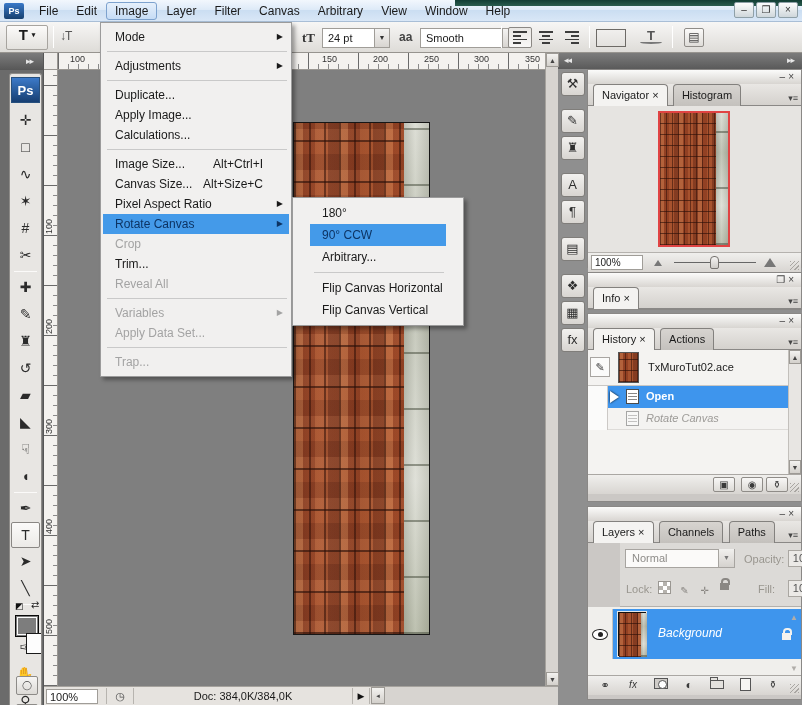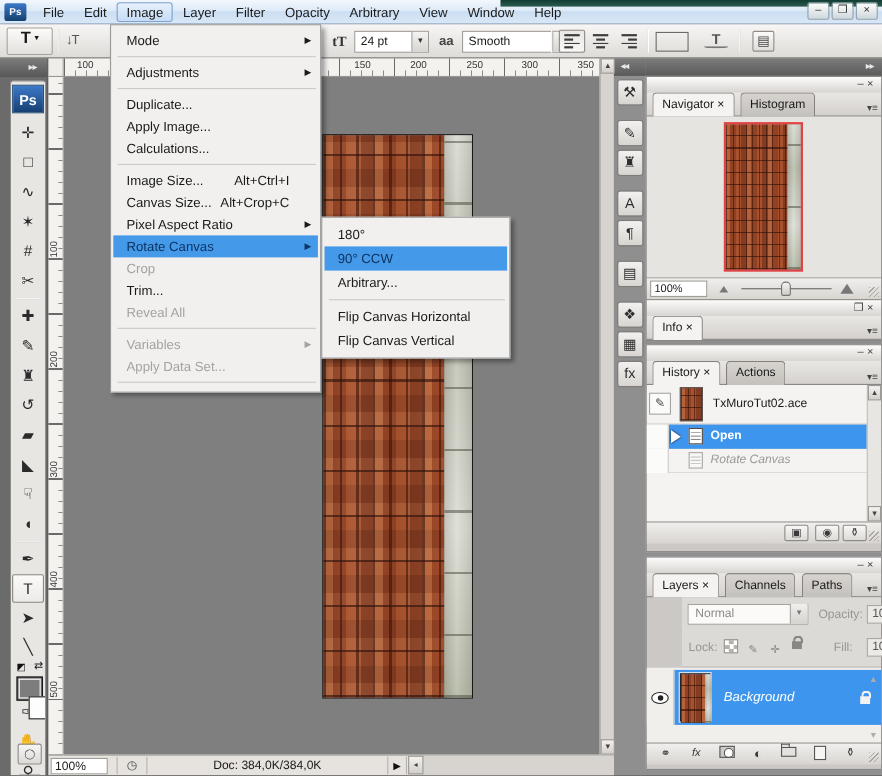--- a/index.html
+++ b/index.html
@@ -111,21 +111,21 @@
   
   #image-menu{position:absolute;left:100px;top:22px;width:192px;background:#f1f0ef;border:1px solid #9b9b9b;
     box-shadow:3px 3px 4px rgba(0,0,0,.35);padding:4px 2px;z-index:50;}
   .mi{position:relative;height:20px;line-height:20px;padding:0 24px 0 12px;white-space:nowrap;}
   .mi .msc{position:absolute;right:26px;}
   .mi .marr{position:absolute;right:6px;font-size:8px;}
   .mi.hl{background:#449ae9;color:#0d3464;}
   .mi.dis{color:#a3a3a3;}
   .msep{height:1px;background:#c9c9c9;margin:4px 2px 4px 4px;}
   #rotate-submenu{position:absolute;left:292px;top:197px;width:172px;background:#f1f0ef;border:1px solid #9b9b9b;
-    box-shadow:3px 3px 4px rgba(0,0,0,.35);padding:4px 2px;z-index:51;}
+    box-shadow:3px 3px 4px rgba(0,0,0,.35);padding:4px 17px;z-index:51;}
   #rotate-submenu .mi{height:22px;line-height:22px;}
 
   
   #icondock{position:absolute;left:558px;top:53px;width:29px;height:652px;background:#8f8f8f;}
   #icondock-head{height:16px;background:linear-gradient(#7c7c7c,#5a5a5a);color:#e8e8e8;font-size:9px;letter-spacing:-1px;padding:2px 0 0 6px;}
   .dock-ico{width:24px;height:24px;margin:3px auto 0;background:linear-gradient(#f2f1ef,#d8d5d1);border:1px solid #7f7d7a;border-radius:3px;
     text-align:center;font-size:13px;line-height:22px;color:#2e2e2e;}
   .dock-gap{height:10px;}
   #paneldock-head{position:absolute;left:587px;top:53px;width:215px;height:16px;background:linear-gradient(#7c7c7c,#5a5a5a);
     color:#e8e8e8;font-size:9px;letter-spacing:-1px;text-align:right;padding:2px 8px 0 0;}
@@ -212,21 +212,21 @@
 <div id="app">
 
   <div id="menubar">
     <div id="ps-appicon">Ps</div>
     <div id="menu-items" style="display: flex;">
         <div class="mb-item">File</div>
         <div class="mb-item">Edit</div>
         <div class="mb-item active">Image</div>
         <div class="mb-item">Layer</div>
         <div class="mb-item">Filter</div>
-        <div class="mb-item">Opacity</div>
+        <div class="mb-item">Canvas</div>
         <div class="mb-item">Arbitrary</div>
         <div class="mb-item">View</div>
         <div class="mb-item">Window</div>
         <div class="mb-item">Help</div>
       </div>
   </div>
   <div id="teal-strip"></div>
   <div id="win-controls">
     <div class="wbtn">–</div>
     <div class="wbtn">❐</div>
@@ -517,30 +517,31 @@
   <div id="image-menu">
       <div class="mi"><span class="ml">Mode</span><span class="marr">▶</span></div>
       <div class="msep"></div>
       <div class="mi"><span class="ml">Adjustments</span><span class="marr">▶</span></div>
       <div class="msep"></div>
       <div class="mi"><span class="ml">Duplicate...</span></div>
       <div class="mi"><span class="ml">Apply Image...</span></div>
       <div class="mi"><span class="ml">Calculations...</span></div>
       <div class="msep"></div>
       <div class="mi"><span class="ml">Image Size...</span><span class="msc">Alt+Ctrl+I</span></div>
-      <div class="mi"><span class="ml">Canvas Size...</span><span class="msc">Alt+Crop+C</span></div>
+      <div class="mi"><span class="ml">Canvas Size...</span><span class="msc">Alt+Size+C</span></div>
       <div class="mi"><span class="ml">Pixel Aspect Ratio</span><span class="marr">▶</span></div>
       <div class="mi hl"><span class="ml">Rotate Canvas</span><span class="marr">▶</span></div>
       <div class="mi dis"><span class="ml">Crop</span></div>
       <div class="mi"><span class="ml">Trim...</span></div>
       <div class="mi dis"><span class="ml">Reveal All</span></div>
       <div class="msep"></div>
       <div class="mi dis"><span class="ml">Variables</span><span class="marr">▶</span></div>
       <div class="mi dis"><span class="ml">Apply Data Set...</span></div>
       <div class="msep"></div>
+      <div class="mi dis"><span class="ml">Trap...</span></div>
     </div>
   <div id="rotate-submenu">
       <div class="mi"><span class="ml">180°</span></div>
       <div class="mi hl"><span class="ml">90° CCW</span></div>
       <div class="mi"><span class="ml">Arbitrary...</span></div>
       <div class="msep"></div>
       <div class="mi"><span class="ml">Flip Canvas Horizontal</span></div>
       <div class="mi"><span class="ml">Flip Canvas Vertical</span></div>
     </div>
 

